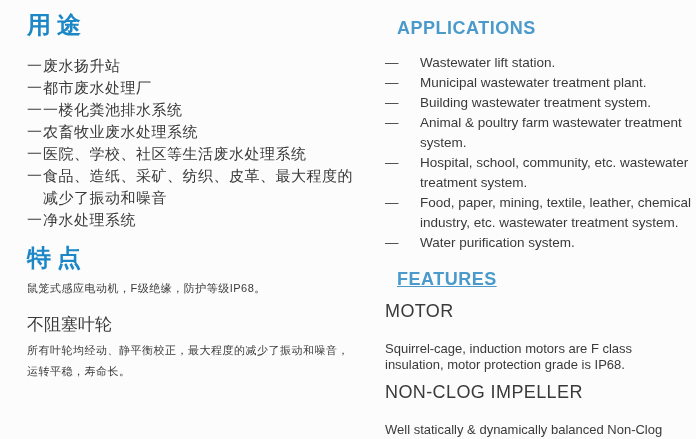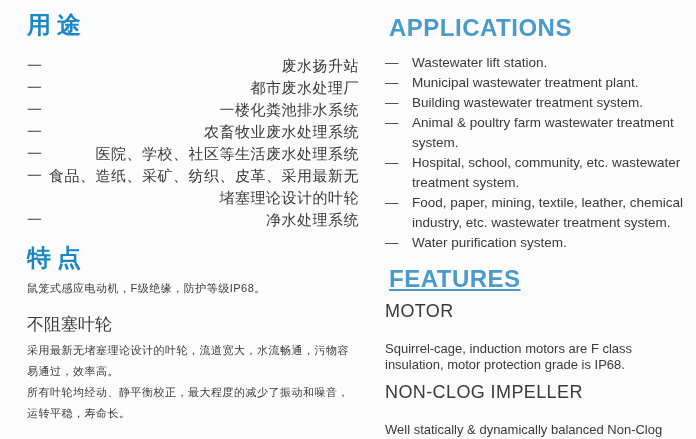--- a/index.html
+++ b/index.html
@@ -24,36 +24,36 @@
 
   
   .h-cn {
     font-size: 24px; font-weight: bold; line-height: 30px;
     color: var(--accent-cn); letter-spacing: 6px;
     margin: 10px 0 0;
   }
   .list-cn { margin-top: 15px; }
   .list-cn .li { display: flex; font-size: 15px; line-height: 22px; }
   .list-cn .marker { width: 16px; flex: 0 0 16px; }
-  .list-cn .li-text { flex: 1; letter-spacing: 0.5px; text-align: right; }
+  .list-cn .li-text { flex: 1; letter-spacing: 0.5px; }
   .h-cn.second { margin-top: 12px; }
   .sub-cn { font-size: 17px; line-height: 20px; margin-top: 16px; color: var(--text); }
   .body-cn { font-size: 11px; line-height: 21px; letter-spacing: 0.5px; margin: 5px 0 0; }
   .body-cn + .body-cn { margin-top: 0; }
 
   
   .h-en {
-    font-size: 24px; font-weight: bold; line-height: 24px;
+    font-size: 18px; font-weight: bold; line-height: 24px;
     color: var(--accent-en); letter-spacing: 0.5px;
-    margin: 16px 4px 0;
+    margin: 16px 12px 0;
   }
   .list-en { margin-top: 13px; }
   .list-en .li { display: flex; font-size: 13.5px; line-height: 20px; }
   .list-en .marker { width: 27px; flex: 0 0 27px; }
-  .list-en .li-text { flex: 1; }
+  .list-en .li-text { flex: 1; margin-left: 8px; }
   .h-en.second { margin-top: 14px; text-decoration: underline; }
   .sub-en { font-size: 18px; line-height: 16px; margin-top: 12px; letter-spacing: 0.4px; }
   .body-en { font-size: 13px; line-height: 15.5px; margin: 22px 0 0; }
 </style>
 </head>
 <body>
 
 <div class="page">
 
   <div class="col col-left">
@@ -81,35 +81,34 @@
           <span class="li-text">农畜牧业废水处理系统</span>
         </div>
 
         <div class="li">
           <span class="marker">一</span>
           <span class="li-text">医院、学校、社区等生活废水处理系统</span>
         </div>
 
         <div class="li">
           <span class="marker">一</span>
-          <span class="li-text">食品、造纸、采矿、纺织、皮革、采用最新无堵塞理论设计的叶轮</span>
+          <span class="li-text">食品、造纸、采矿、纺织、皮革、最大程度的减少了振动和噪音</span>
         </div>
 
         <div class="li">
           <span class="marker">一</span>
           <span class="li-text">净水处理系统</span>
         </div>
       </div>
 
     <h1 class="h-cn second">特点</h1>
 
     <p class="body-cn">鼠笼式感应电动机，F级绝缘，防护等级IP68。</p>
 
     <div class="sub-cn">不阻塞叶轮</div>
-    <p class="body-cn">采用最新无堵塞理论设计的叶轮，流道宽大，水流畅通，污物容易通过，效率高。</p>
     <p class="body-cn">所有叶轮均经动、静平衡校正，最大程度的减少了振动和噪音，运转平稳，寿命长。</p>
   </div>
 
   <div class="col col-right">
     <h1 class="h-en">APPLICATIONS</h1>
 
     <div class="list list-en">
 
         <div class="li">
           <span class="marker">—</span>

